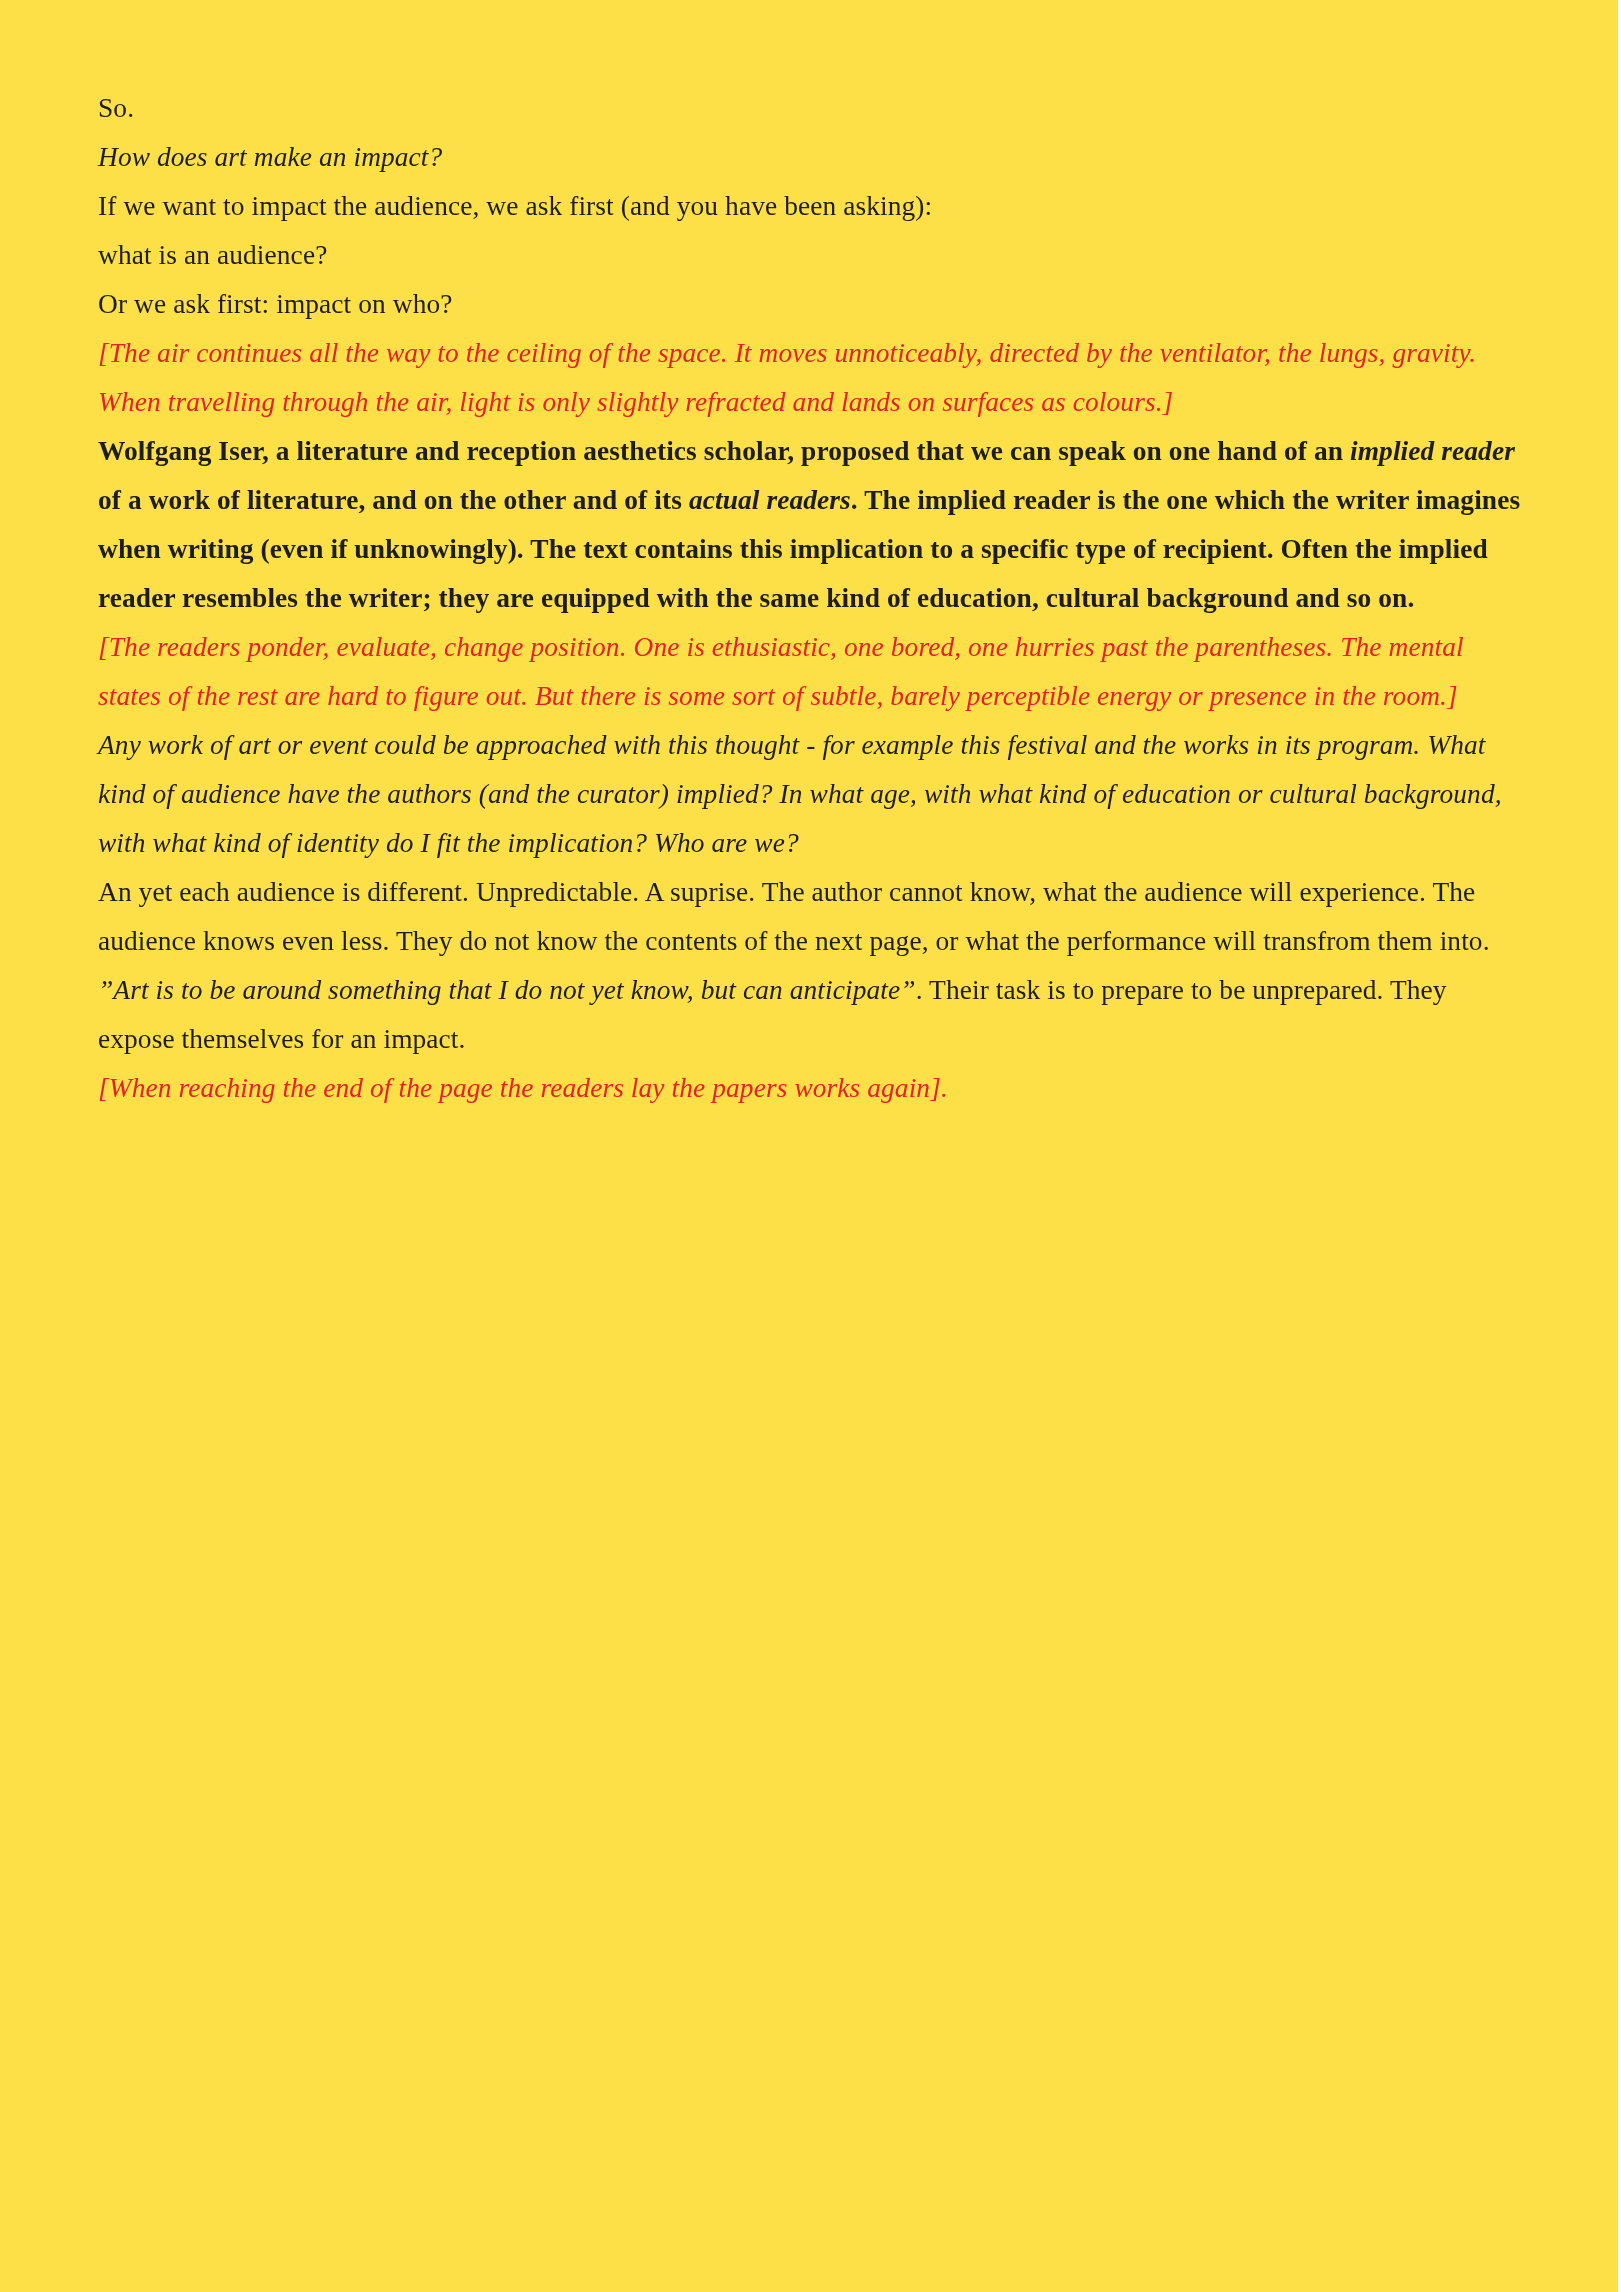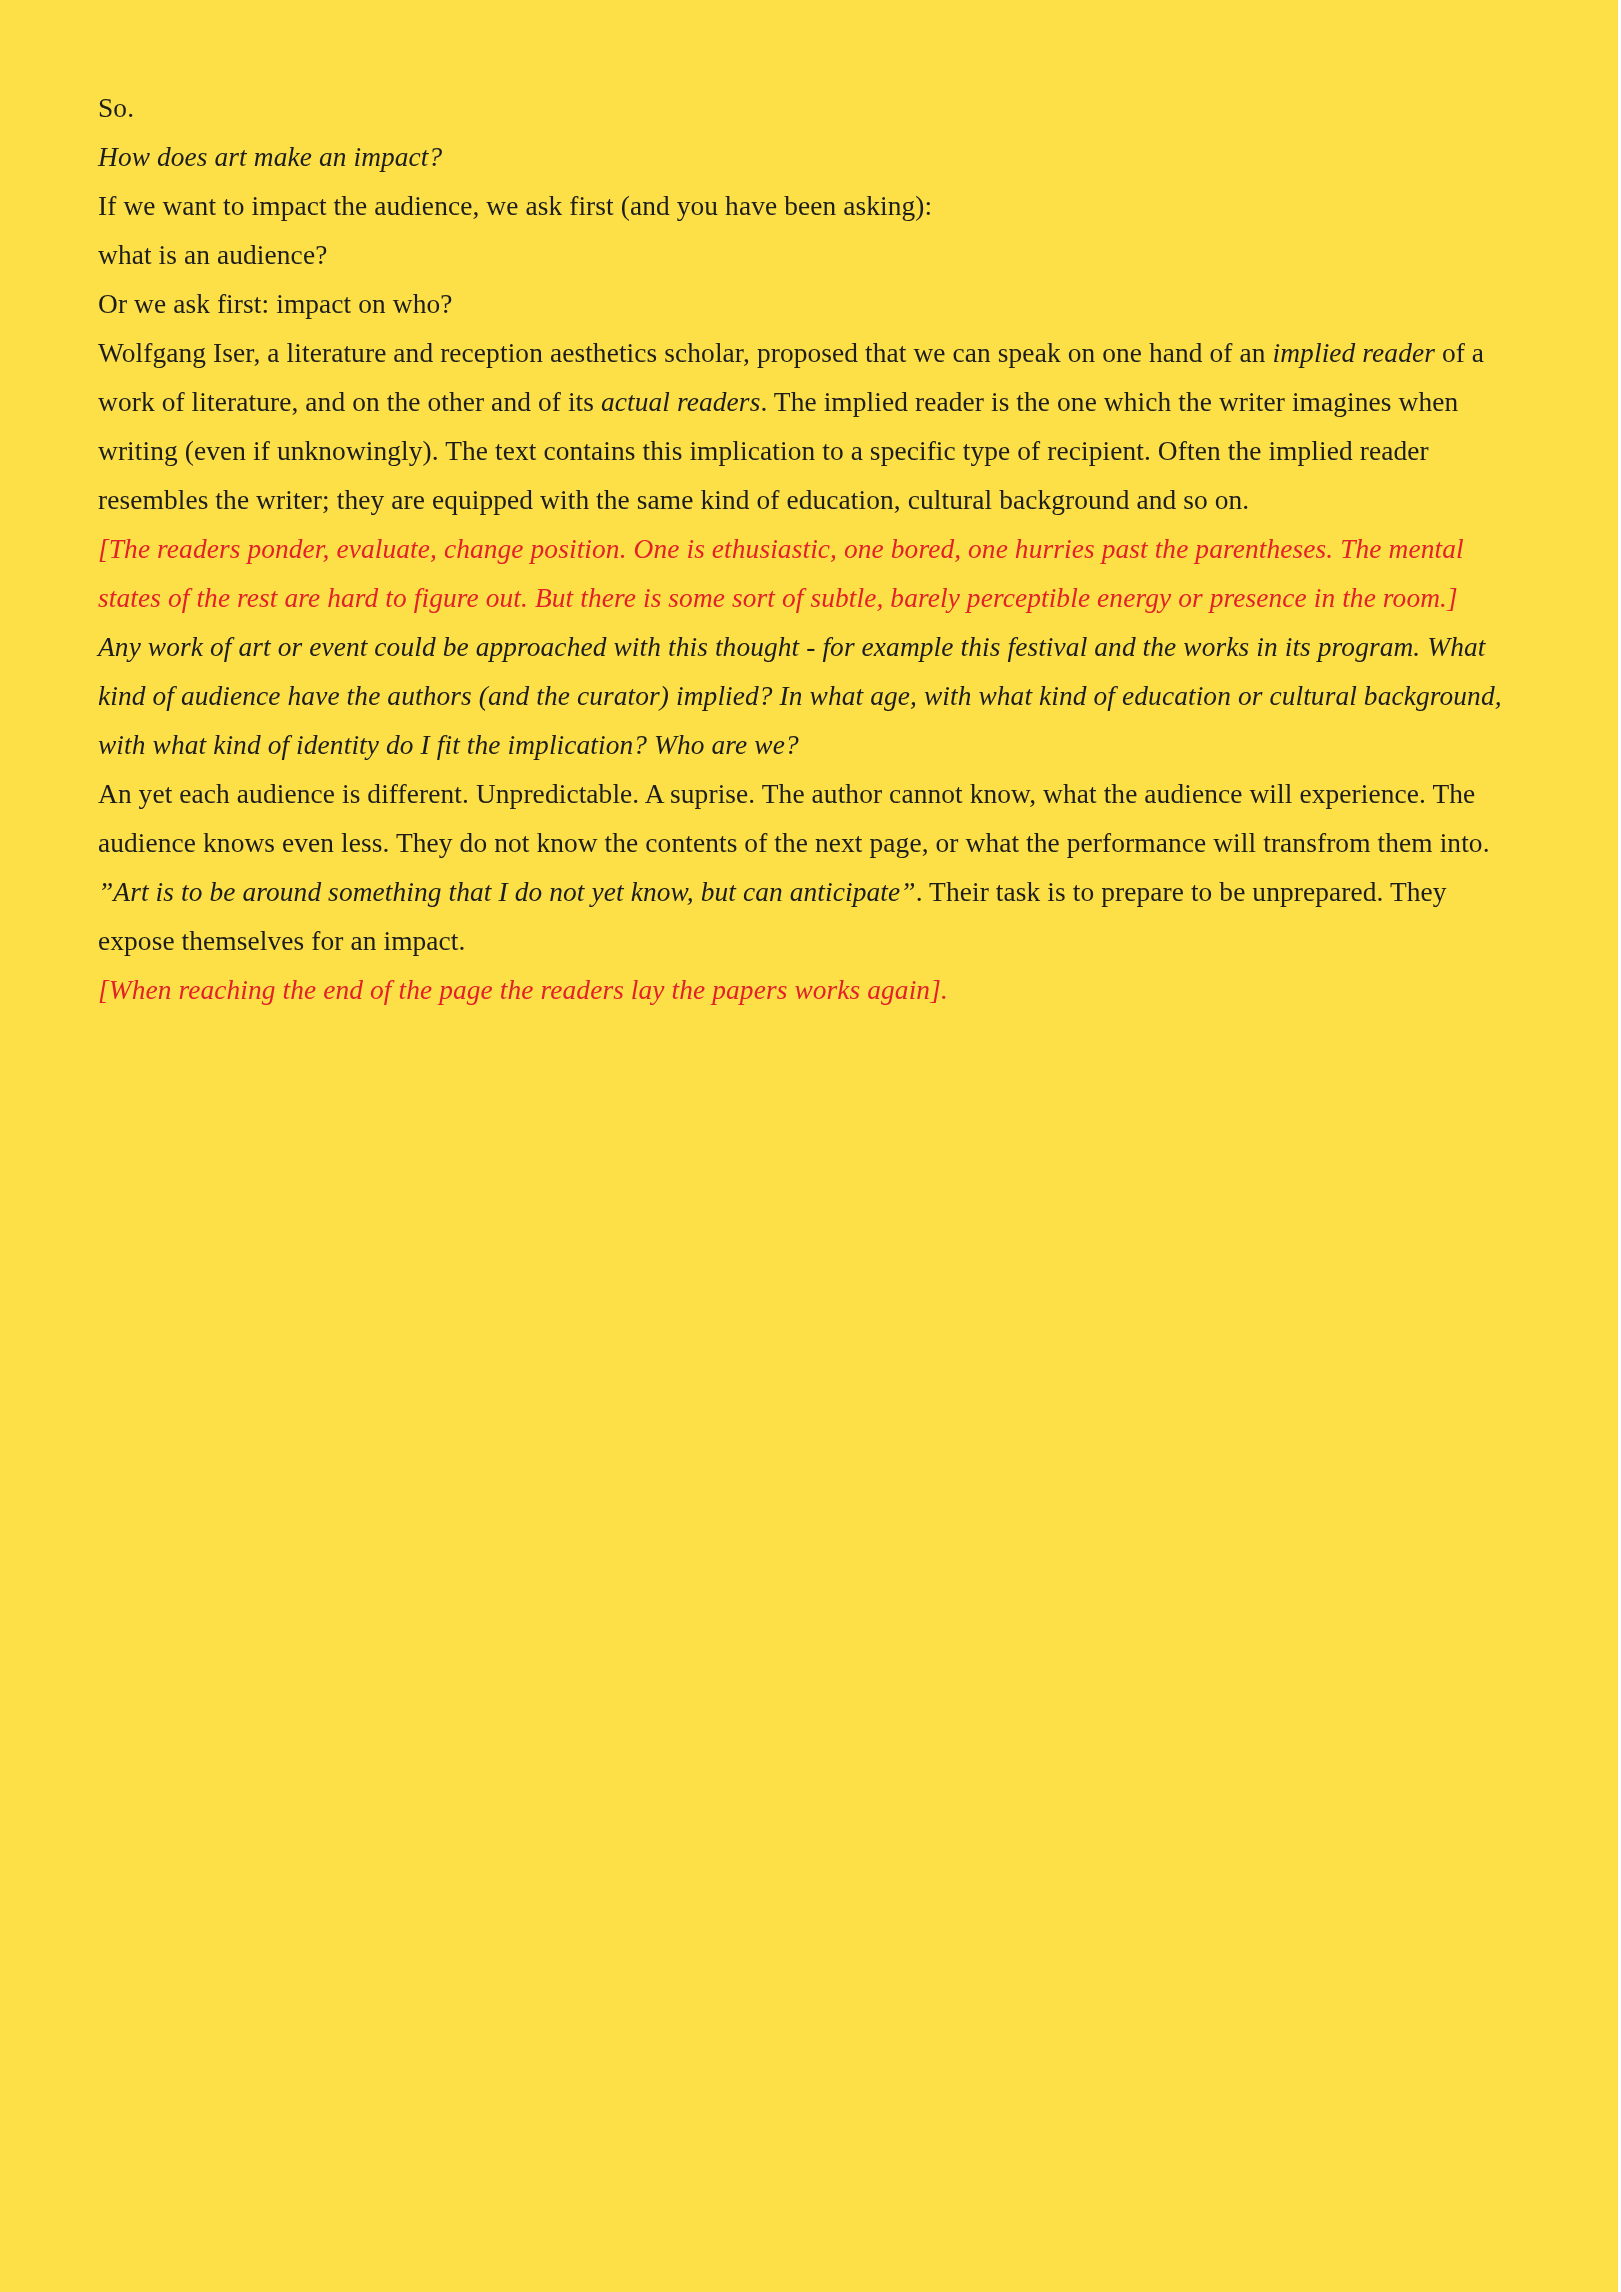--- a/index.html
+++ b/index.html
@@ -32,37 +32,38 @@
   p.stage {
     color: #e32128;
     font-style: italic;
   }
   .it {
     font-style: italic;
   }
   .gap-1   { margin-top: 49px; font-style: italic; }
   .gap-1a  { margin-top: 53px; }
   .gap-s   { margin-top: 44px; }
-  .gap-xl  { margin-top: 201px; }
+  .gap-xl  { margin-top: 201px; font-weight: bold; }
   .gap-xxl { margin-top: 245px; }
 </style>
 </head>
 <body>
 
 <div class="page">
   <div class="content">
 
     <p class="para"><span>So.</span></p>
 
     <p class="para gap-1"><span>How does art make an impact?</span></p>
 
     <p class="para gap-1a"><span>If we want to impact the audience, we ask first (and you have been asking):</span><br><span>what is an audience?</span></p>
 
     <p class="para gap-1a"><span>Or we ask first: impact on who?</span></p>
 
+    <p class="para stage gap-s"><span>[The air continues all the way to the ceiling of the space. It moves unnoticeably, directed by the ventilator, the lungs, gravity. When travelling through the air, light is only slightly refracted and lands on surfaces as colours.]</span></p>
 
     <p class="para gap-xl"><span>Wolfgang Iser, a literature and reception aesthetics scholar, proposed that we can speak on one hand of an </span><span class="it">implied reader</span><span> of a work of literature, and on the other and of its </span><span class="it">actual readers</span><span>. The implied reader is the one which the writer imagines when writing (even if unknowingly). The text contains this implication to a specific type of recipient. Often the implied reader resembles the writer; they are equipped with the same kind of education, cultural background and so on.</span></p>
 
     <p class="para stage gap-1a"><span>[The readers ponder, evaluate, change position. One is ethusiastic, one bored, one hurries past the parentheses. The mental states of the rest are hard to figure out. But there is some sort of subtle, barely perceptible energy or presence in the room.]</span></p>
 
     <p class="para gap-1"><span>Any work of art or event could be approached with this thought - for example this festival and the works in its program. What kind of audience have the authors (and the curator) implied? In what age, with what kind of education or cultural background, with what kind of identity do I fit the implication? Who are we?</span></p>
 
     <p class="para gap-xxl"><span>An yet each audience is different. Unpredictable. A suprise. The author cannot know, what the audience will experience. The audience knows even less. They do not know the contents of the next page, or what the performance will transfrom them into. </span><span class="it">”Art is to be around something that I do not yet know, but can anticipate”</span><span>. Their task is to prepare to be unprepared. They expose themselves for an impact.</span></p>
 
     <p class="para stage gap-1"><span>[When reaching the end of the page the readers lay the papers works again].</span></p>

